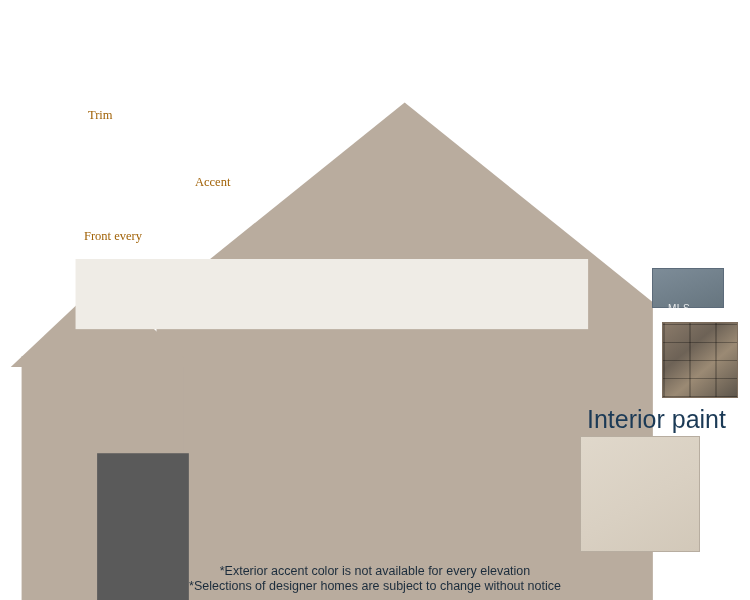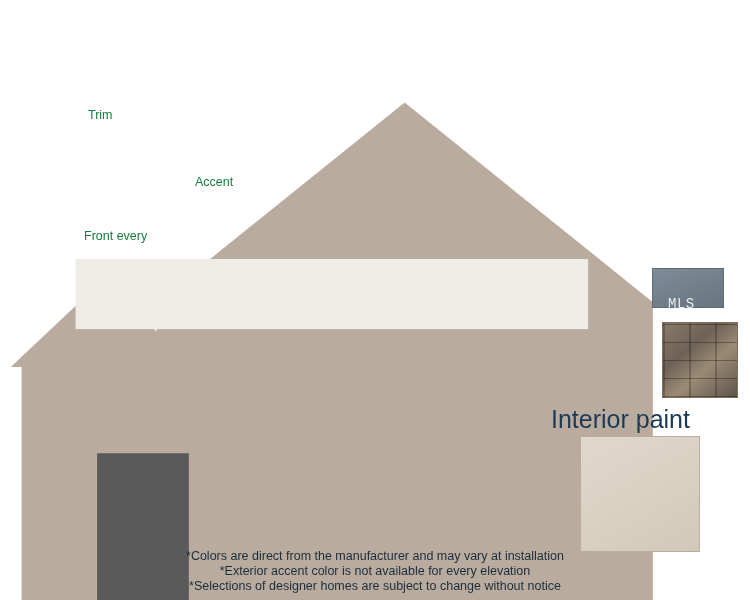--- a/index.html
+++ b/index.html
@@ -45,20 +45,21 @@
     font-family: "Liberation Sans", sans-serif;
   }
 
   
   .heading {
     position: absolute;
     color: #1b3a56;
     font-size: 25px;
     font-family: "Liberation Sans", sans-serif;
     white-space: nowrap;
+    margin-left: 36px;
   }
   .vlabel {
     position: absolute;
     color: #1b3a56;
     font-size: 13px;
     writing-mode: vertical-rl;
     white-space: nowrap;
     font-family: "Liberation Sans", sans-serif;
   }
   .vheading {
@@ -205,22 +206,22 @@
   
   #exterior {
     left: 460px; top: 118px; width: 278px; height: 248px;
     background: #ffffff;
     border: 1px solid #808080;
   }
   #ext-svg { position: absolute; inset: 0; }
   .ext-label {
     position: absolute;
     font-size: 12.5px;
-    color: #15803d;
-    font-family: Liberation Sans, sans-serif;
+    color: #a16207;
+    font-family: Liberation Serif, serif;
     white-space: nowrap;
   }
 
   
   #shingles {
     left: 440px; top: 88px; width: 92px; height: 82px;
     border: 1px solid #8d8d8d;
     background:
       repeating-linear-gradient(90deg, rgba(0,0,0,.25) 0 1px, transparent 1px 23px),
       repeating-linear-gradient(0deg, rgba(255,255,255,.10) 0 1px, transparent 1px 20px),
@@ -258,25 +259,25 @@
     text-align: center;
     color: #1b2c3c;
     font-size: 12.5px;
     line-height: 15px;
     font-family: "Liberation Sans", sans-serif;
   }
 
   
   .watermark {
     position: absolute;
-    left: 668px; top: 296px;
-    font-size: 14px;
+    left: 668px; top: 303px;
+    font-size: 10px;
     color: rgba(255,255,255,.85);
     letter-spacing: .5px;
-    font-family: Liberation Mono, monospace;
+    font-family: Liberation Sans, sans-serif;
     pointer-events: none;
   }
 </style>
 </head>
 <body>
 
 <div id="board">
 
   <div class="title">6013 BALLAST DRIVE</div>
   <div class="subtitle">Shelby at Cypress Ridge Ranch</div>
@@ -353,18 +354,17 @@
   </div>
 
   <div class="sw" id="accent-chip"></div>
   <div class="sw" id="stone"></div>
   <div class="watermark">MLS</div>
 
   <div class="heading" style="left:551px; top:405px;">Interior paint</div>
   <div class="sw" id="interior-paint"></div>
 
   <div class="footer">
-    <div>*Colors are direct from the manufacturer and may vary at installation</div>
     <div>*Exterior accent color is not available for every elevation</div>
     <div>*Selections of designer homes are subject to change without notice</div>
   </div>
 
 </div>
 
 </body></html>

